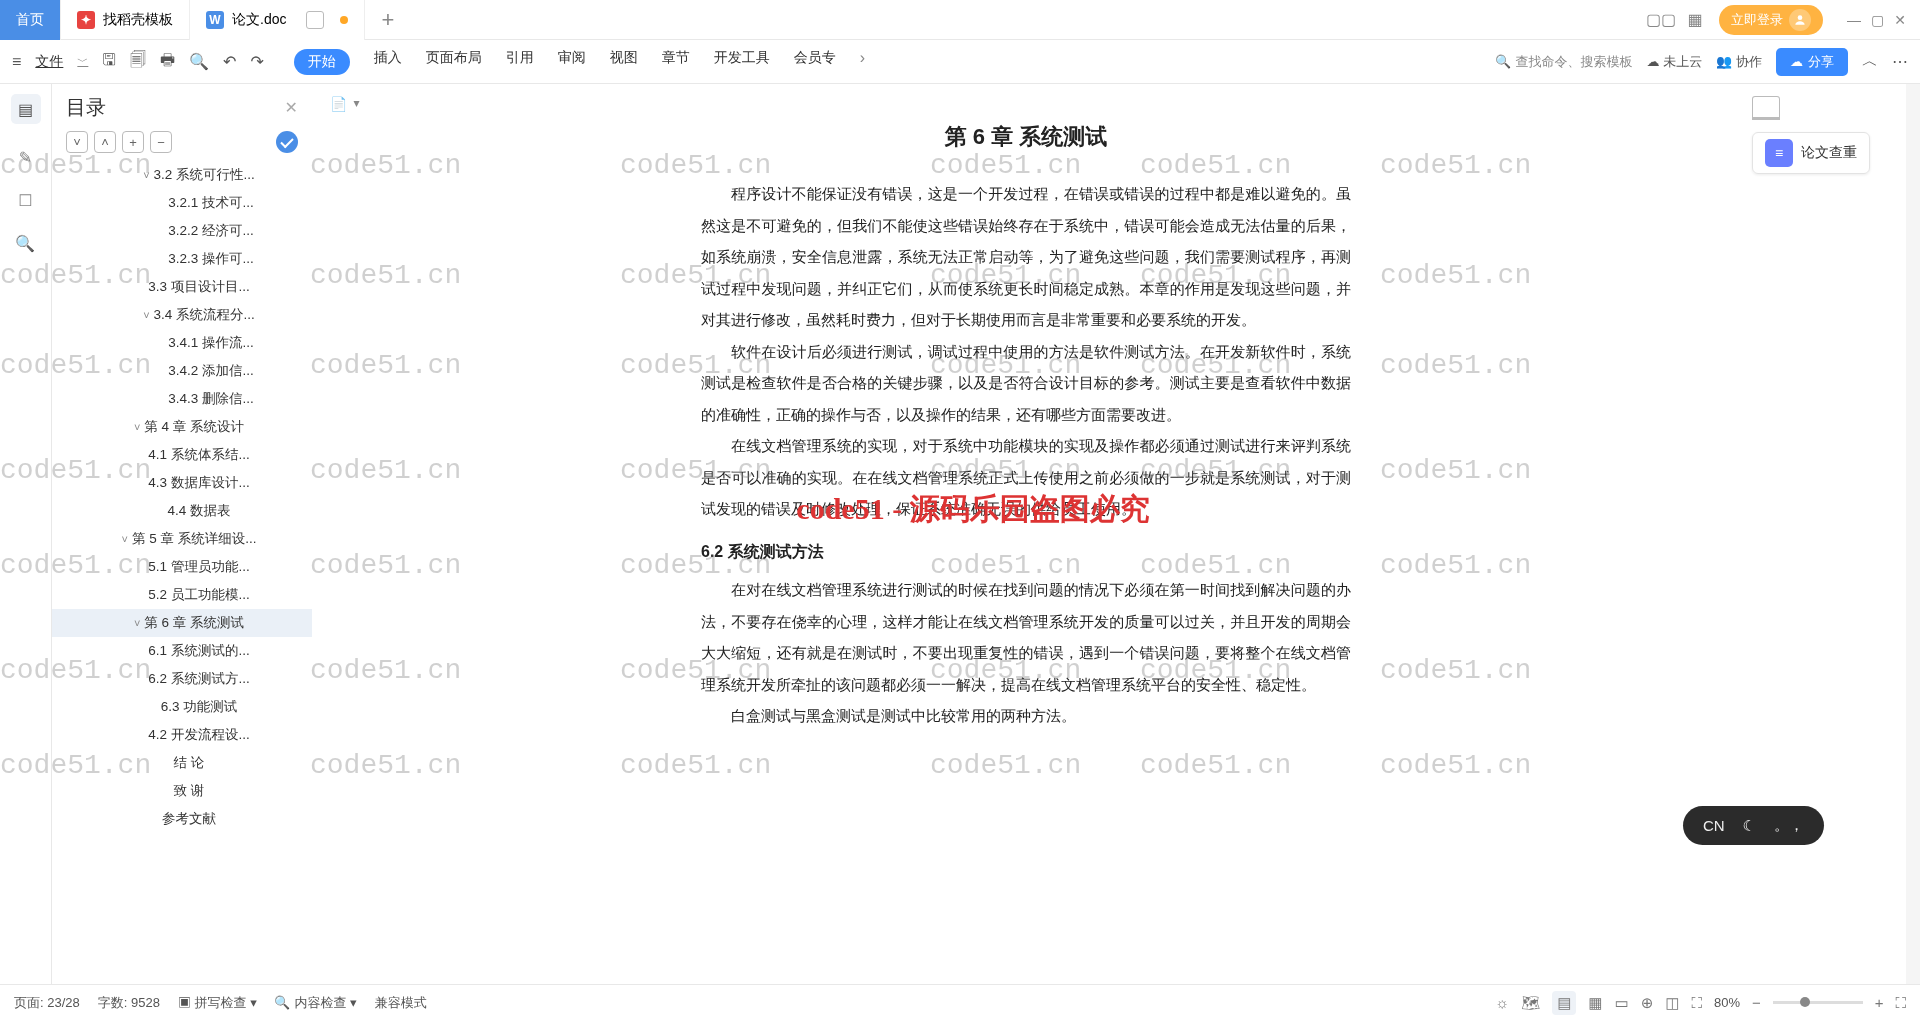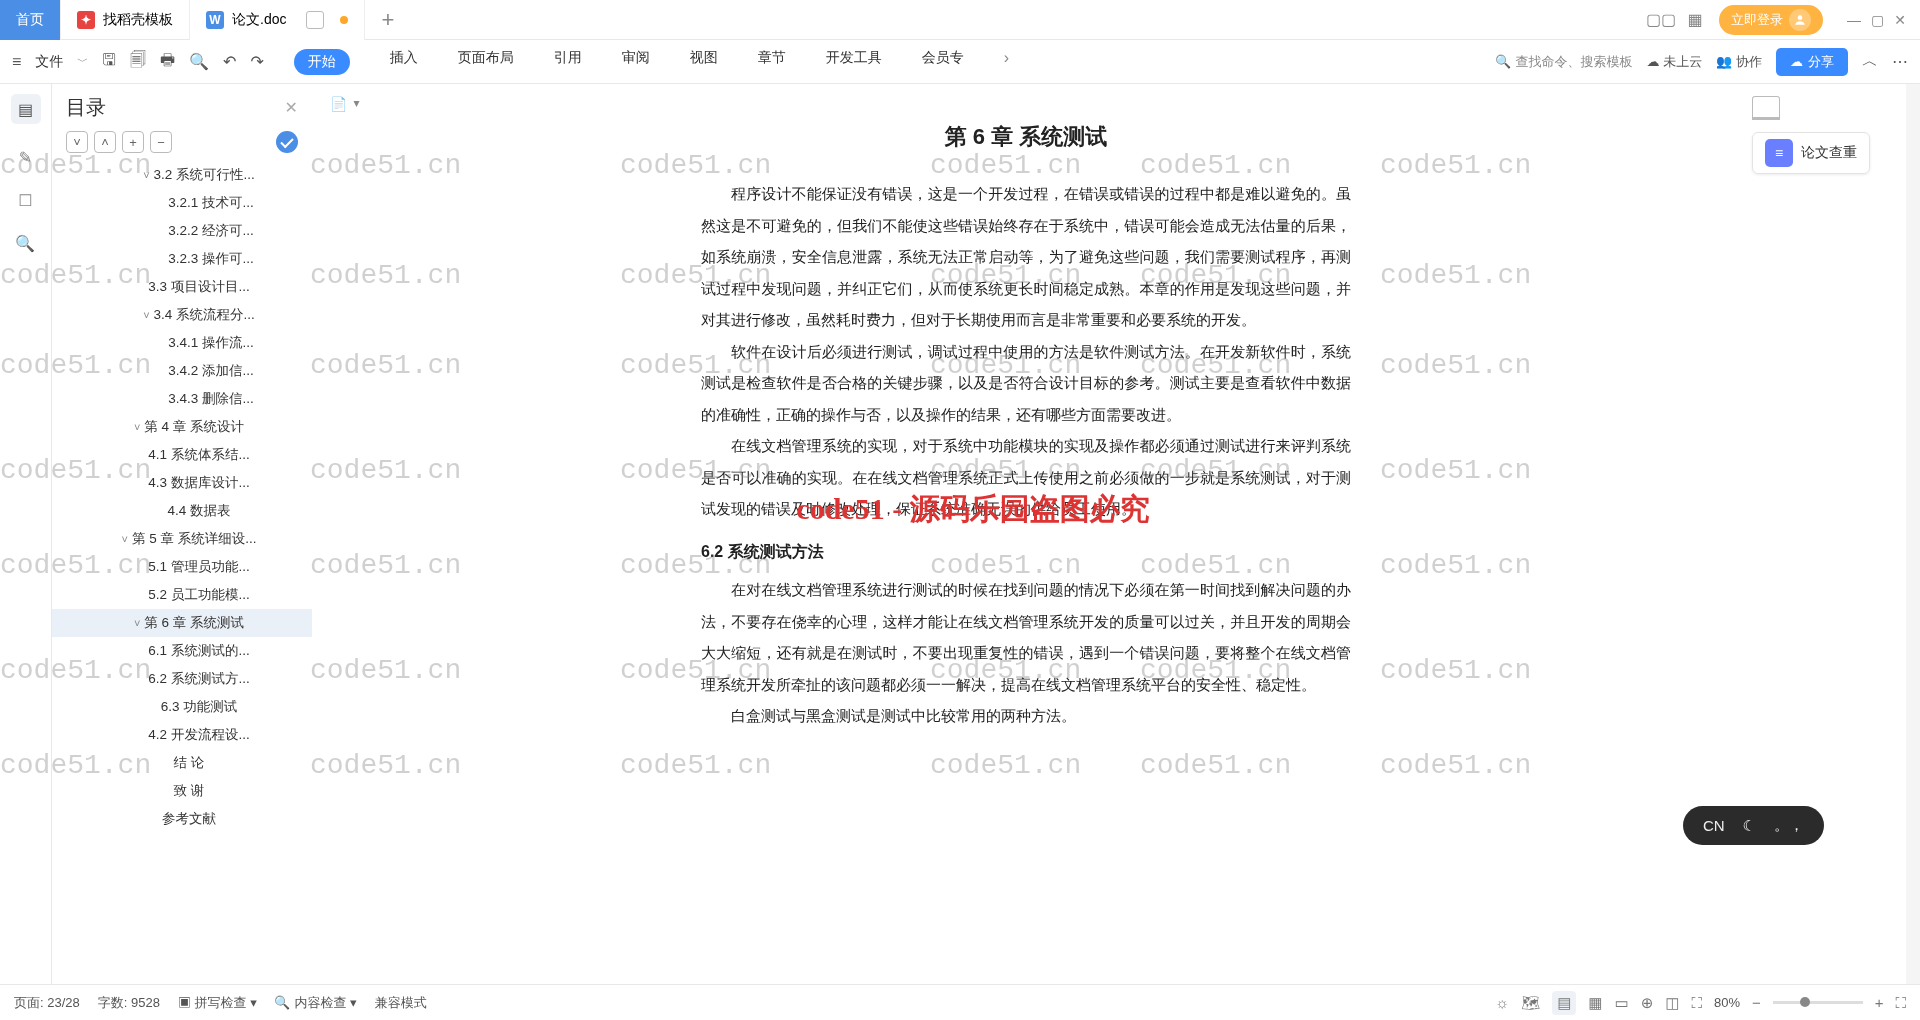--- a/index.html
+++ b/index.html
@@ -18,22 +18,22 @@
 .tabbar-right { margin-left: auto; display: flex; align-items: center; gap: 14px; padding-right: 14px; }
 .tb-icon { width: 20px; height: 20px; display: flex; align-items: center; justify-content: center; color: #888; font-size: 16px; }
 .login-pill { background: #ffb341; color: #fff; border-radius: 16px; padding: 4px 12px; font-size: 13px; display: flex; align-items: center; gap: 6px; }
 .avatar-circle { width: 22px; height: 22px; background: #ffc976; border-radius: 50%; display:flex; align-items:center; justify-content:center; }
 .window-controls { display: flex; gap: 10px; color: #888; font-size: 14px; margin-left: 10px; }
 
 
 .ribbon { height: 44px; display: flex; align-items: center; border-bottom: 1px solid #e8e8e8; padding: 0 12px; gap: 10px; }
 .rb-left { display: flex; align-items: center; gap: 14px; }
 .rb-icon { color: #555; font-size: 16px; }
-.rb-label { font-size: 14px; color: #333; }
-.rb-tabs { display: flex; gap: 40px; margin-left: 20px; font-size: 14px; color: #333; }
+.rb-label { font-size: 14px; color: #333; text-decoration: underline; }
+.rb-tabs { display: flex; gap: 24px; margin-left: 20px; font-size: 14px; color: #333; }
 .rb-tab.active { background: #3a8bff; color: #fff; border-radius: 14px; padding: 4px 14px; }
 .rb-right { margin-left: auto; display: flex; align-items: center; gap: 14px; font-size: 13px; color: #555; }
 .rb-search { display: flex; align-items: center; gap: 4px; color: #888; }
 .share-btn { background: #3a8bff; color: #fff; border-radius: 5px; padding: 5px 14px; font-size: 13px; display:flex; align-items:center; gap:5px; }
 
 
 .main { display: flex; height: calc(100% - 120px); }
 .side-icons { width: 52px; border-right: 1px solid #e8e8e8; display: flex; flex-direction: column; align-items: center; padding-top: 10px; gap: 24px; color: #888; }
 .side-icons .sel { width: 30px; height: 30px; background: #eef2f7; border-radius: 5px; display: flex; align-items: center; justify-content: center; color: #555; }
 

